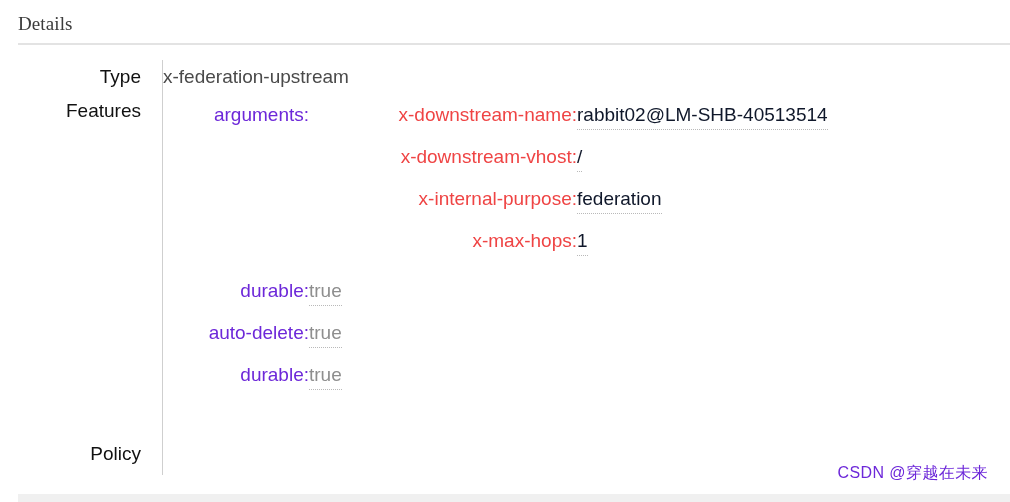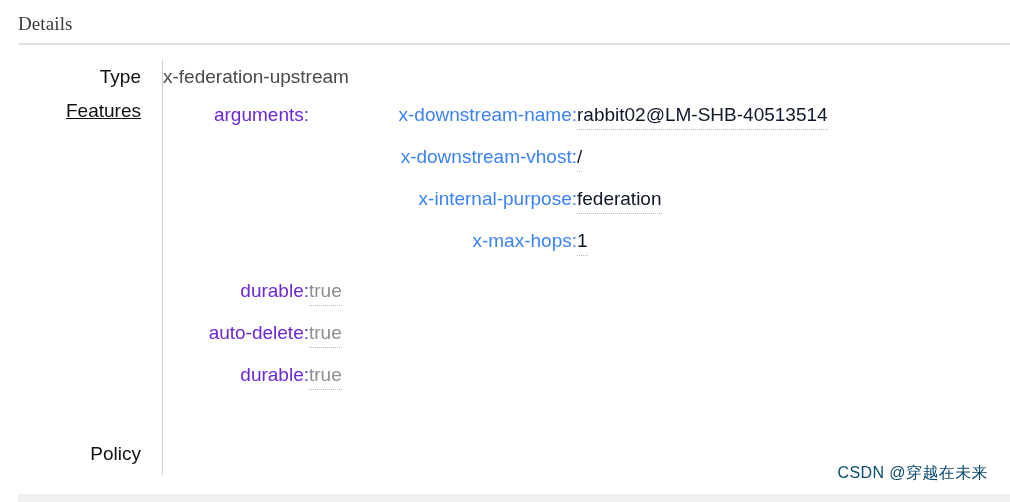--- a/index.html
+++ b/index.html
@@ -75,21 +75,20 @@
     color: #4a4a4a;
   }
 
   .row-type .row-label,
   .row-type .row-value {
     line-height: 34px;
     height: 34px;
   }
   .row-features .row-label {
     line-height: 34px;
-    text-decoration: underline;
   }
   .row-policy .row-label {
     line-height: 34px;
   }
 
   
   .props {
     border-collapse: collapse;
   }
   .props td {
@@ -118,21 +117,21 @@
   .args {
     border-collapse: collapse;
   }
   .args td {
     padding: 0;
     vertical-align: top;
   }
   .arg-key {
     text-align: right;
     font-size: 19px;
-    color: #3b82f6;
+    color: #ef4444;
     white-space: nowrap;
     line-height: 42px;
     height: 42px;
     padding-right: 8px;
     width: 268px;
   }
   .arg-val {
     font-size: 19px;
     line-height: 42px;
     height: 42px;
@@ -152,21 +151,21 @@
   .features-spacer {
     height: 8px;
   }
 
   
   .watermark {
     position: absolute;
     right: 22px;
     bottom: 18px;
     font-size: 16px;
-    color: #0c4a6e;
+    color: #6d28d9;
     letter-spacing: 0.4px;
     white-space: nowrap;
     user-select: none;
   }
 
   
   .bottom-band {
     position: absolute;
     left: 18px;
     bottom: 0;

